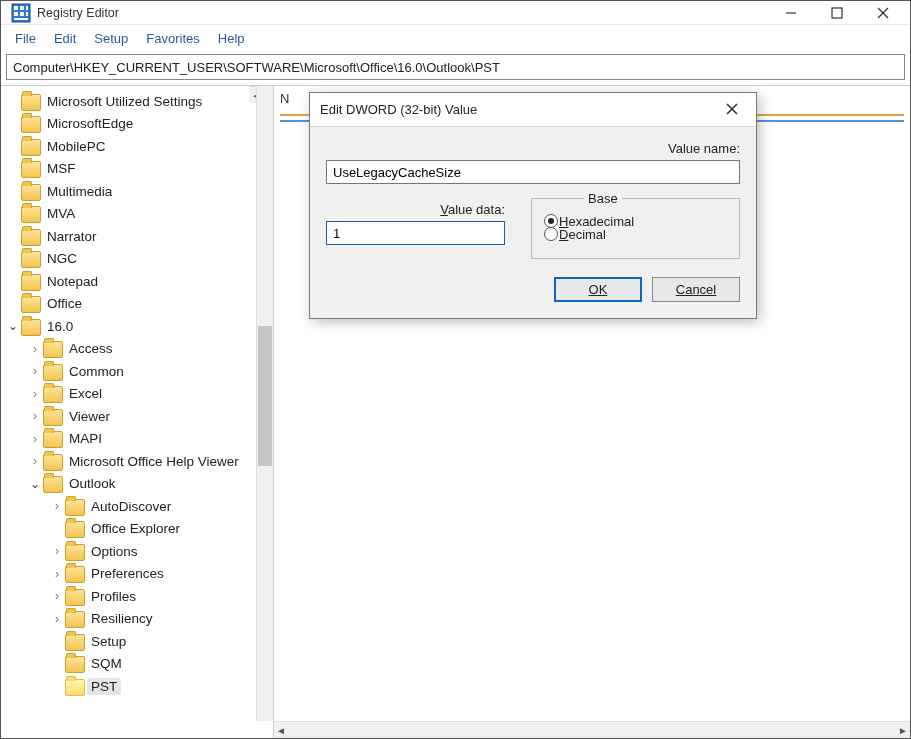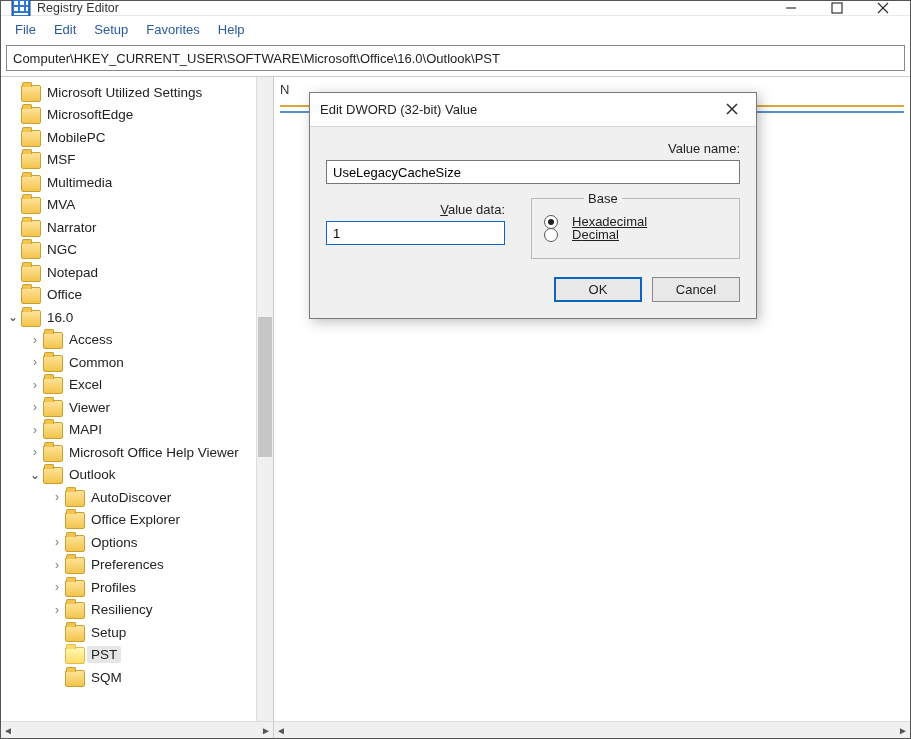--- a/index.html
+++ b/index.html
@@ -2,41 +2,41 @@
 <html><head>
 <meta charset="utf-8">
 <style>
   * { box-sizing: border-box; font-family: "Segoe UI", Tahoma, sans-serif; }
   body { margin: 0; background: #fff; }
   .window {
     width: 911px; height: 739px; border: 1px solid #555; position: relative;
     display: flex; flex-direction: column; background: #fff;
   }
   .titlebar {
-    height: 15px; display: flex; align-items: center; padding: 0 4px;
+    height: 24px; display: flex; align-items: center; padding: 0 4px;
     background: #fff; border-bottom: 1px solid #e8e8e8;
   }
   .titlebar .app-icon { width: 20px; height: 20px; margin: 0 6px; }
   .titlebar .title { flex: 1; font-size: 12.5px; color: #333; }
   .win-controls { display: flex; }
   .win-btn { width: 46px; height: 30px; display:flex; align-items:center; justify-content:center; color:#333; }
   .menubar {
     height: 26px; display: flex; align-items: center; padding: 0 6px;
     background: #fff; font-size: 13px; gap: 2px;
   }
   .menubar span { padding: 3px 8px; color: #2a5aa0; }
   .addressbar {
     height: 26px; border: 1px solid #888; margin: 3px 5px 5px 5px;
     font-size: 13px; display: flex; align-items: center; padding: 0 6px;
     color: #222;
   }
   .panes { flex:1; display:flex; min-height:0; border-top:1px solid #ccc; }
   .tree-pane {
     width: 273px; position:relative; border-right:1px solid #ccc;
-    display:flex; flex-direction:column; min-height:0;
+    display:flex; flex-direction:row; min-height:0;
   }
   .tree-scroll {
     flex:1; overflow:hidden; position:relative; padding:4px 0 0 4px;
   }
   .vscroll {
     position:absolute; right:0; top:0; bottom:17px; width:17px;
     background:#f0f0f0; border-left:1px solid #ddd;
   }
   .vscroll .thumb {
     position:absolute; left:1px; right:1px; top:240px; height:140px;
@@ -98,30 +98,30 @@
   .dlg-col-left { width:180px; }
   .dlg-col-left input[type=text]{
     border:1px solid #0a66c2;
   }
   .fieldset {
     border:1px solid #b8b8b8; padding:8px 12px 10px 12px; width:210px;
   }
   .fieldset .legend {
     position:relative; top:-16px; background:#f0f0f0; padding:0 4px; width:max-content; font-size:13px;margin-left:40px;
   }
-  .radio-row { display:flex; align-items:flex-end; gap:14px; margin-top:-8px; margin-bottom:6px;text-decoration:underline; }
+  .radio-row { display:flex; align-items:flex-start; gap:1px; margin-top:-8px; margin-bottom:6px; }
   .radio {
     width:14px; height:14px; border:1px solid #555; border-radius:50%; display:inline-block;
     position:relative; background:#fff;
   }
   .radio.checked::after{
     content:""; position:absolute; left:3px; top:3px; width:6px; height:6px; border-radius:50%;
     background:#222;
   }
-  .dlg-buttons { display:flex; justify-content:flex-end; gap:10px; margin-top:18px; }
+  .dlg-buttons { display:flex; justify-content:flex-end; gap:10px; margin-top:18px;text-decoration:underline; }
   .btn {
     width:88px; height:25px; border:1px solid #8a8a8a; background:#e8e8e8;
     font-size:13px; display:flex; align-items:center; justify-content:center;
   }
   .btn.primary { border:2px solid #0a66c2; background:#e8e8e8; }
   .u { text-decoration:underline; }
   .indent-1 { padding-left: 0px; }
   .indent-2 { padding-left: 22px; }
   .indent-3 { padding-left: 44px; }
 </style>
@@ -297,29 +297,29 @@
           <div class="tree-row indent-3">
             <span class="arrow">›</span>
             <span class="folder"></span>
             <span class="label-wrap"><span>Resiliency</span></span>
           </div>
           <div class="tree-row indent-3">
             <span class="arrow">&nbsp;</span>
             <span class="folder"></span>
             <span class="label-wrap"><span>Setup</span></span>
           </div>
+          <div class="tree-row indent-3">
+            <span class="arrow">&nbsp;</span>
+            <span class="folder"></span>
+            <span class="label-wrap"><span>SQM</span></span>
+          </div>
           <div class="tree-row indent-3 sel">
             <span class="arrow">&nbsp;</span>
             <span class="folder"></span>
             <span class="label-wrap"><span>PST</span></span>
-          </div>
-          <div class="tree-row indent-3">
-            <span class="arrow">&nbsp;</span>
-            <span class="folder"></span>
-            <span class="label-wrap"><span>SQM</span></span>
           </div>
         </div>
       <div class="vscroll">
         <div class="thumb"></div>
       </div>
       <div class="hscroll">
         <span class="arr">◄</span>
         <span class="arr">►</span>
       </div>
     </div>

